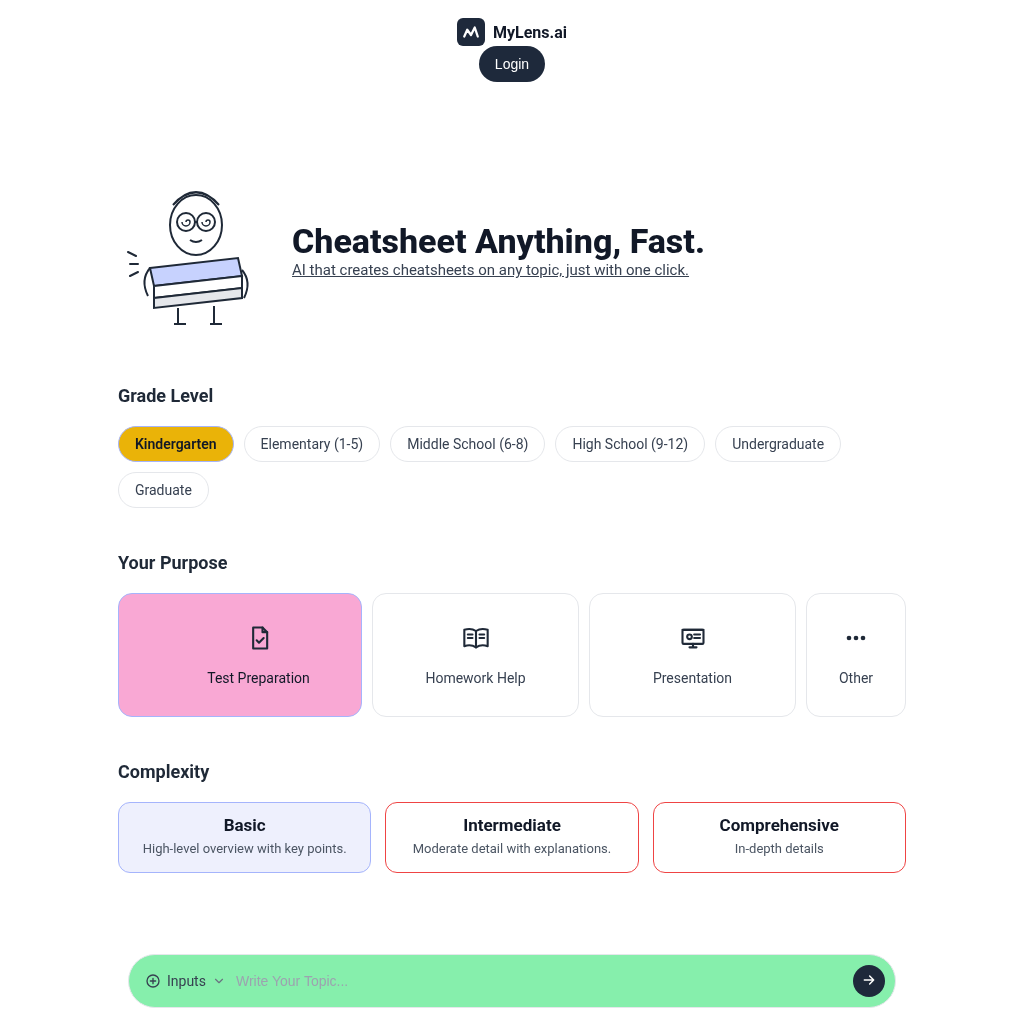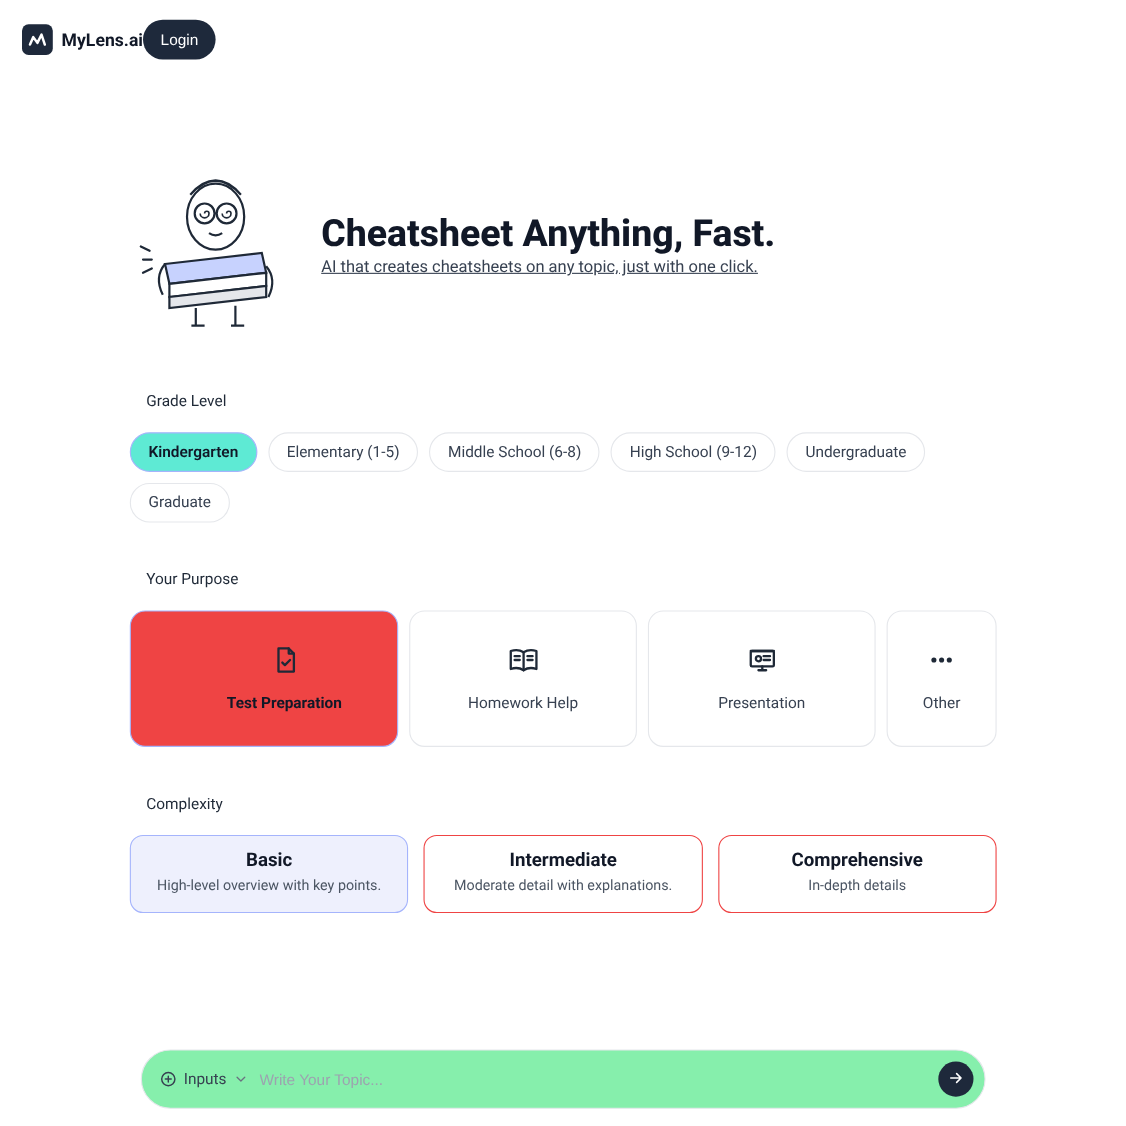--- a/index.html
+++ b/index.html
@@ -8,22 +8,24 @@
     background: #ffffff;
     color: #1f2937;
     width: 1024px;
     height: 1024px;
     overflow: hidden;
   }
 
   
   .header {
     display: flex;
+    justify-content: space-between;
     align-items: center;
     padding: 18px 20px;
+    flex-direction: column;
   }
   .brand {
     display: flex;
     align-items: center;
     gap: 8px;
   }
   .brand-mark {
     width: 28px;
     height: 28px;
     background: #1e293b;
@@ -72,46 +74,45 @@
     color: #111827;
   }
   .hero-subtitle {
     font-size: 15px;
     color: #374151;
     text-decoration: underline;
   }
 
   
   .section-title {
-    font-size: 14px;
-    font-weight: 400;
+    font-size: 18px;
+    font-weight: 700;
     color: #1f2937;
     margin-bottom: 20px;
-    margin-left: 15px;
   }
   .section { margin-bottom: 44px; }
 
   
   .pill-row {
     display: flex;
     flex-wrap: wrap;
     gap: 10px;
   }
   .pill {
     border: 1px solid #e5e7eb;
     background: #fff;
     border-radius: 9999px;
     padding: 9px 16px;
     font-size: 14px;
     color: #374151;
     cursor: pointer;
     user-select: none;
   }
   .pill.selected {
-    background: #5eead4;
+    background: #eab308;
     border-color: #a5b4fc;
     color: #111827;
     font-weight: 600;
   }
 
   
   .purpose-row {
     display: flex;
     gap: 10px;
   }
@@ -122,23 +123,23 @@
     background: #fff;
     padding: 30px 8px 30px;
     display: flex;
     flex-direction: column;
     align-items: center;
     gap: 18px;
     cursor: pointer;
   }
   .purpose-card.narrow { flex: 0 0 100px; }
   .purpose-card.selected {
-    background: #ef4444;
+    background: #f9a8d4;
     border-color: #a5b4fc;
-    font-weight: 700;
+    font-weight: 400;
     padding-left: 45px;
   }
   .purpose-icon {
     width: 28px;
     height: 28px;
     color: #1f2937;
     display:flex; align-items:center; justify-content:center;
   }
   .purpose-label {
     font-size: 14px;

